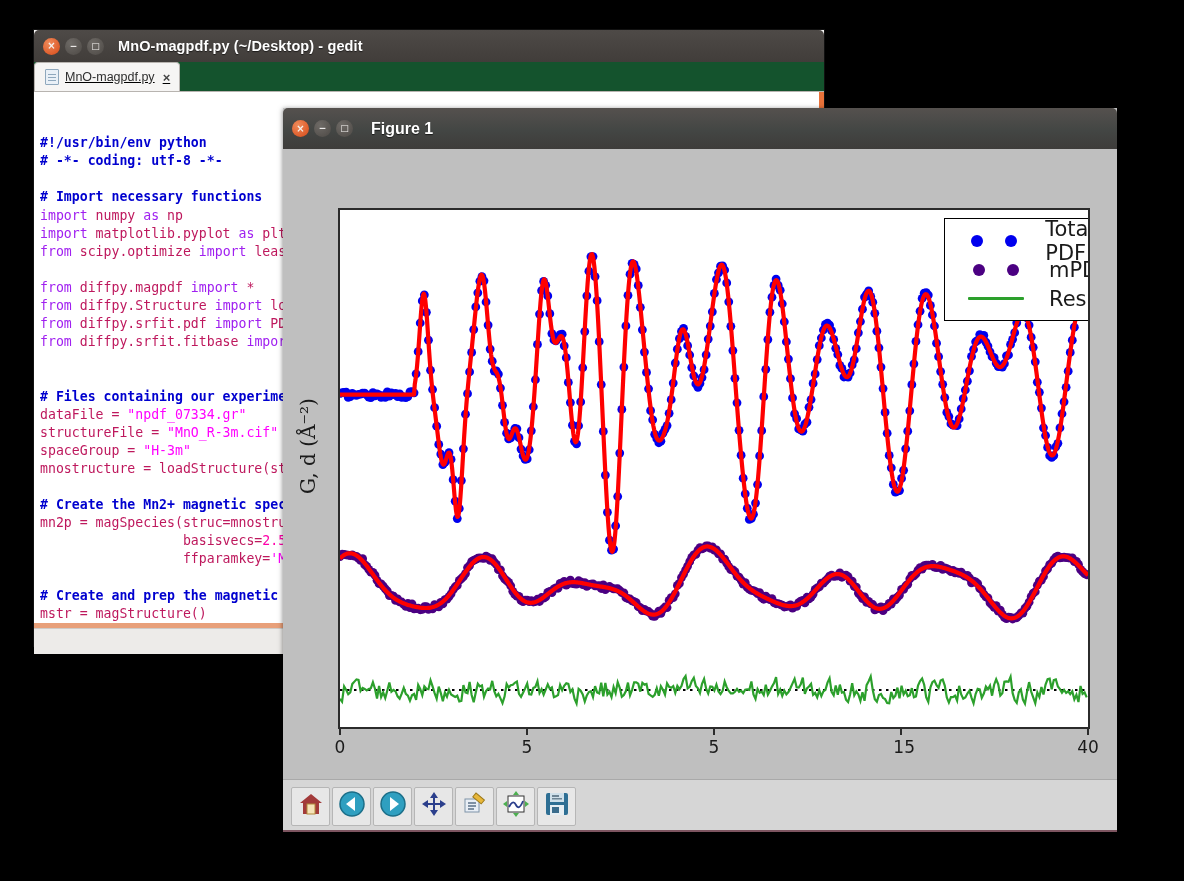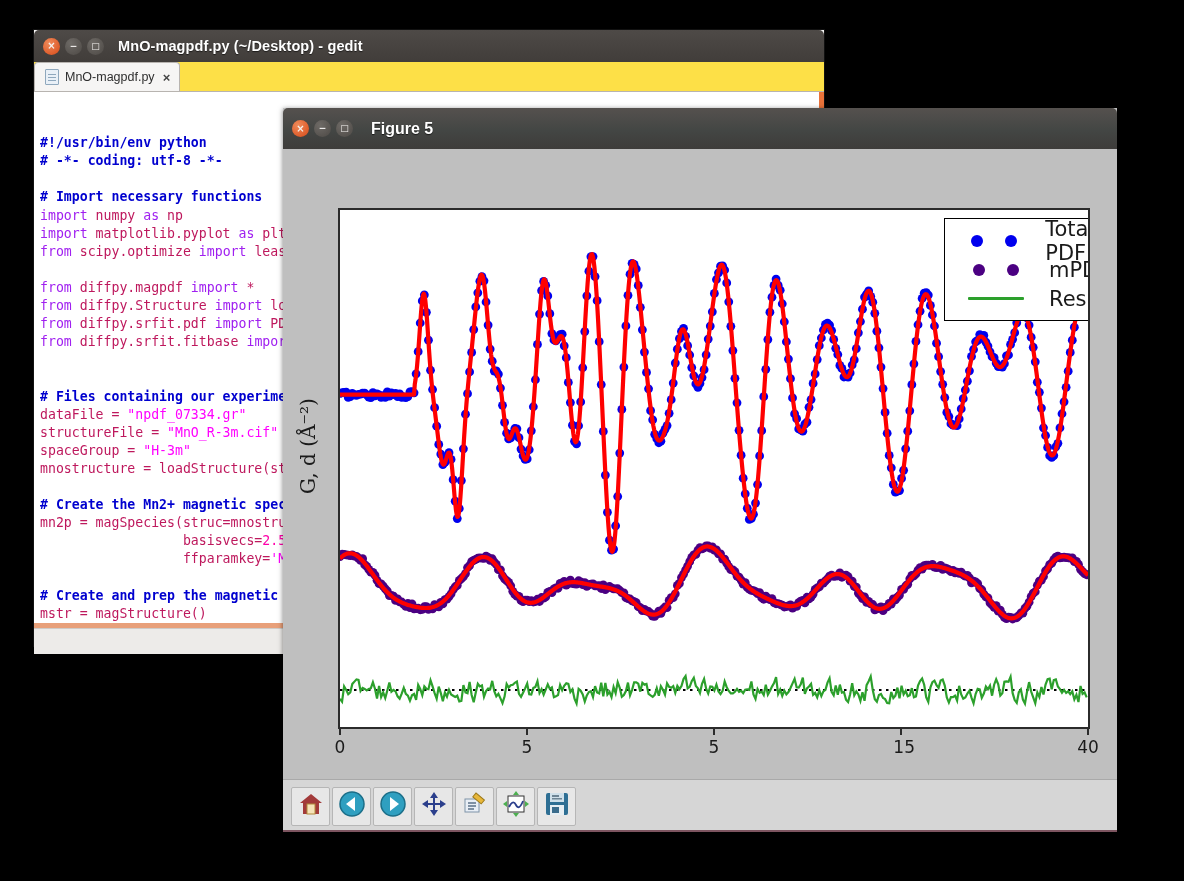--- a/index.html
+++ b/index.html
@@ -37,23 +37,23 @@
   .wbtn.max   { background: radial-gradient(circle at 35% 30%, #6e6a66, #4d4945); }
   .wbtn .gl { font-size: 10px; font-weight: bold; }
   .wbtn.min .gl, .wbtn.max .gl { font-size: 9px; }
   #gedit-title {
     color: #ffffff; font-size: 14.5px; font-weight: bold;
     margin-left: 14px; letter-spacing: .1px;
     text-shadow: 0 1px 1px rgba(0,0,0,.6);
   }
 
   #gedit-tabbar {
-    height: 29px; background: #fde047;
+    height: 29px; background: #14532d;
     border-bottom: 1px solid #b8b4b0;
-    display: flex; align-items: flex-end;
+    display: flex; align-items: flex-end; text-decoration: underline;
   }
   #gedit-tab {
     display: flex; align-items: center; gap: 6px;
     height: 28px; padding: 0 9px 0 10px;
     background: #f6f5f4;
     border: 1px solid #b8b4b0; border-bottom: none;
     border-top-left-radius: 4px; border-top-right-radius: 4px;
     font-size: 12.5px; color: #2e2e2e;
   }
   .doc-icon {
@@ -239,21 +239,21 @@
         <div class="wbtn close">
             <span class="gl">×</span>
           </div>
         <div class="wbtn min">
             <span class="gl">−</span>
           </div>
         <div class="wbtn max">
             <span class="gl">□</span>
           </div>
       </div>
-      <div id="figure-title">Figure 5</div>
+      <div id="figure-title">Figure 1</div>
     </div>
 
     <div id="figure-canvas">
 
       <div id="axes">
         <svg id="plot-svg" width="748" height="517" viewBox="0 0 748 517">
           <g id="g-total">
               <circle cx="0.00" cy="183.41" r="4.4" fill="#0000ee"></circle>
               <circle cx="2.06" cy="182.73" r="4.4" fill="#0000ee"></circle>
               <circle cx="4.11" cy="182.46" r="4.4" fill="#0000ee"></circle>

